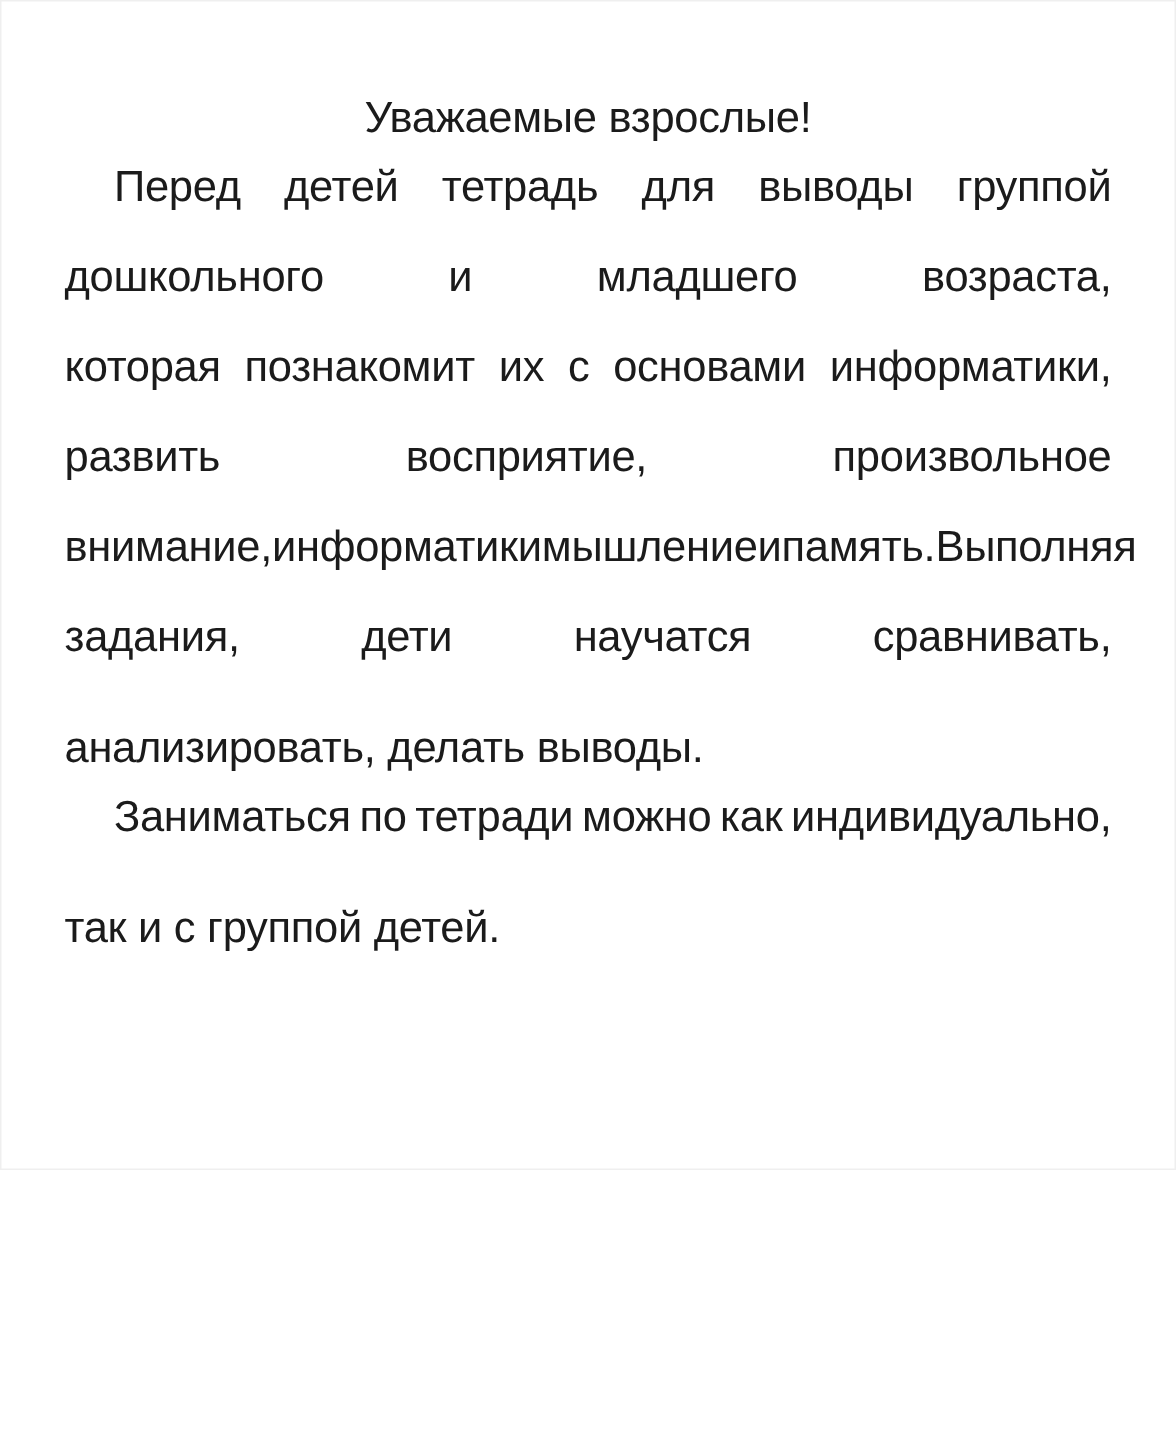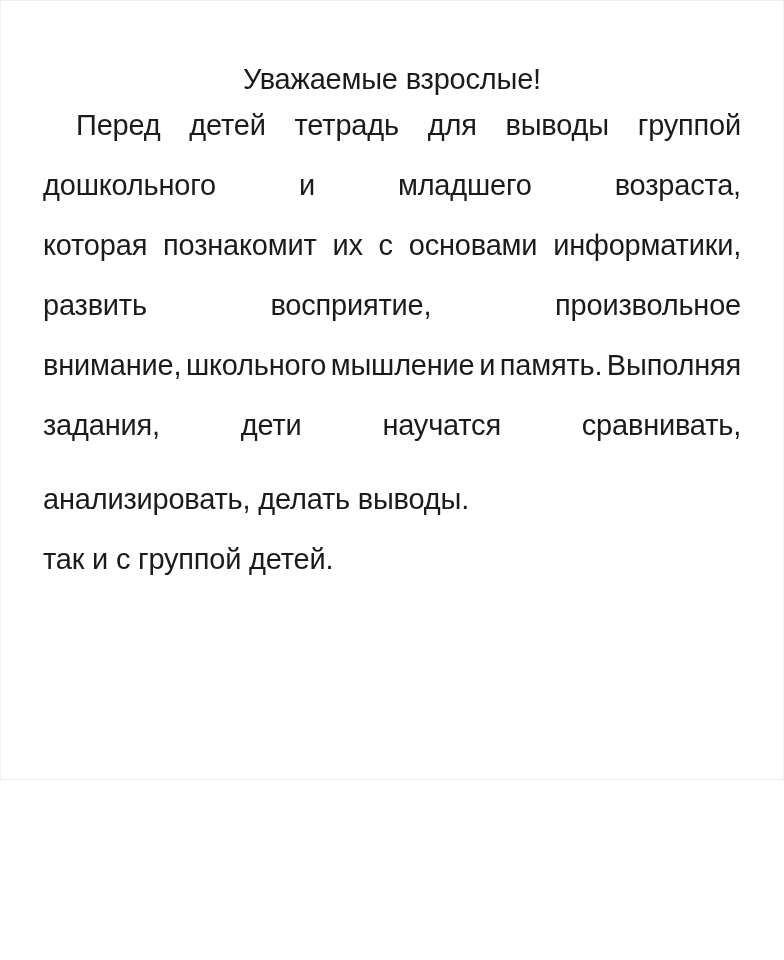--- a/index.html
+++ b/index.html
@@ -95,29 +95,37 @@
         <span>основами</span>
         <span>информатики,</span>
       </div>
       <div class="line justify">
         <span>развить</span>
         <span>восприятие,</span>
         <span>произвольное</span>
       </div>
       <div class="line justify">
         <span>внимание,</span>
-        <span>школьного</span>
+        <span>информатики</span>
         <span>мышление</span>
         <span>и</span>
         <span>память.</span>
         <span>Выполняя</span>
       </div>
       <div class="line justify">
         <span>задания,</span>
         <span>дети</span>
         <span>научатся</span>
         <span>сравнивать,</span>
       </div>
       <div class="line plain">анализировать, делать выводы.</div>
+      <div class="line justify indent">
+        <span>Заниматься</span>
+        <span>по</span>
+        <span>тетради</span>
+        <span>можно</span>
+        <span>как</span>
+        <span>индивидуально,</span>
+      </div>
       <div class="line plain">так и с группой детей.</div>
     </div>
 
 </div>
 
 </body></html>

